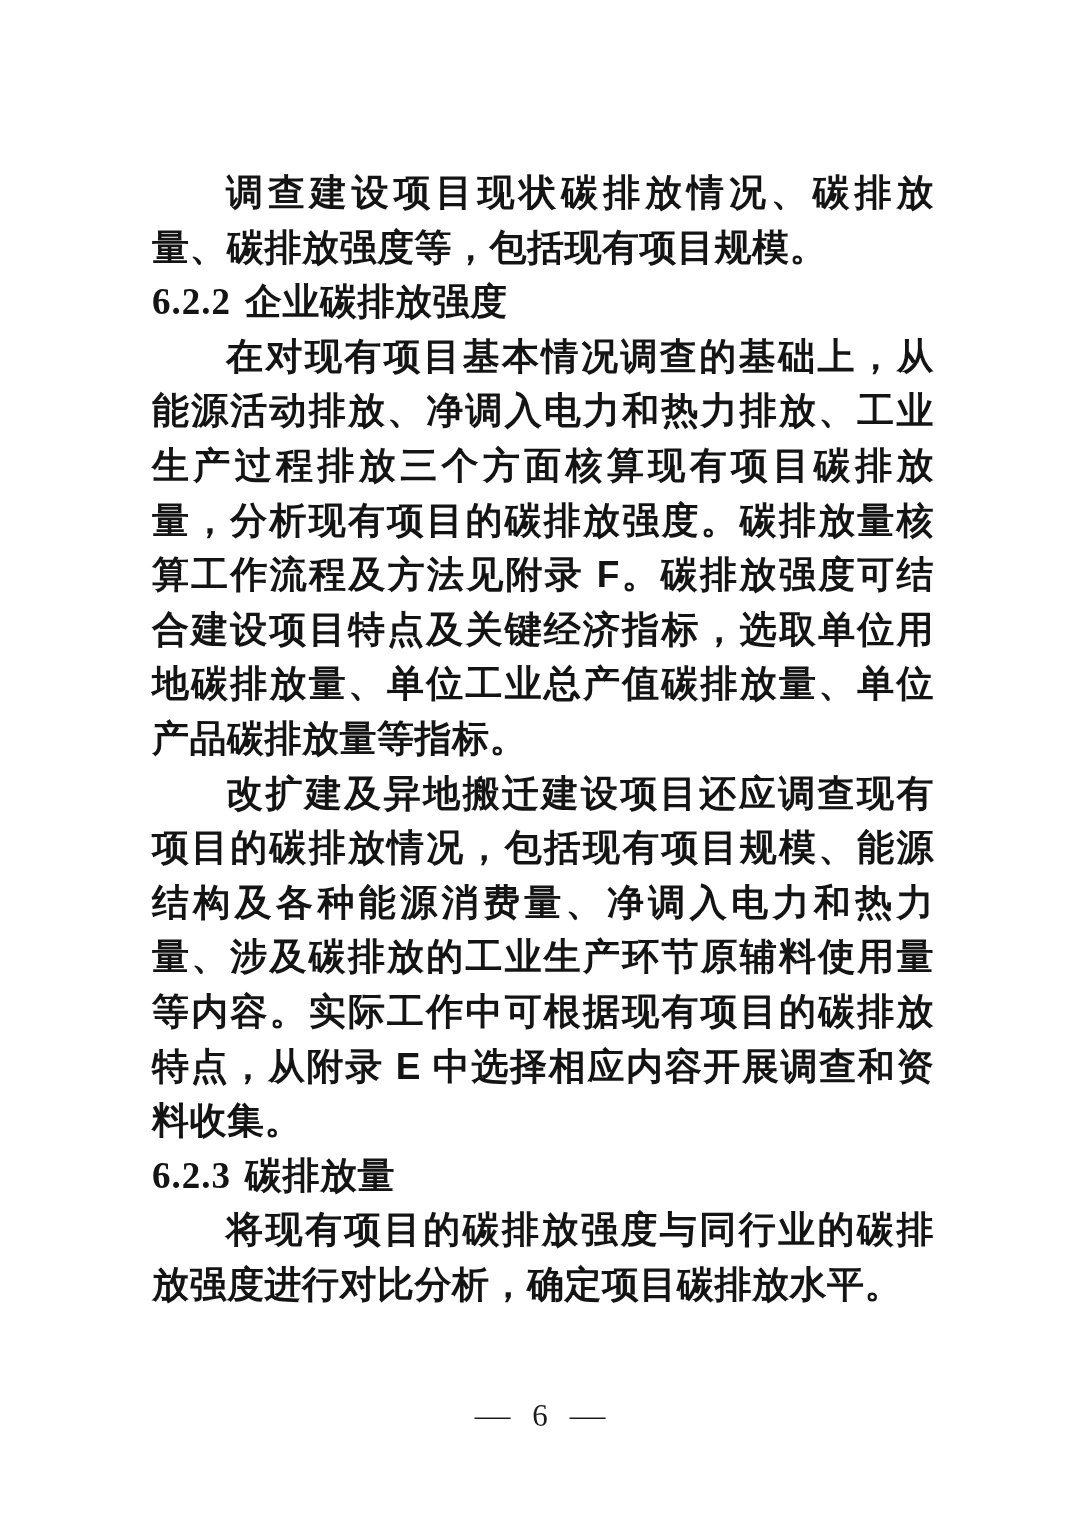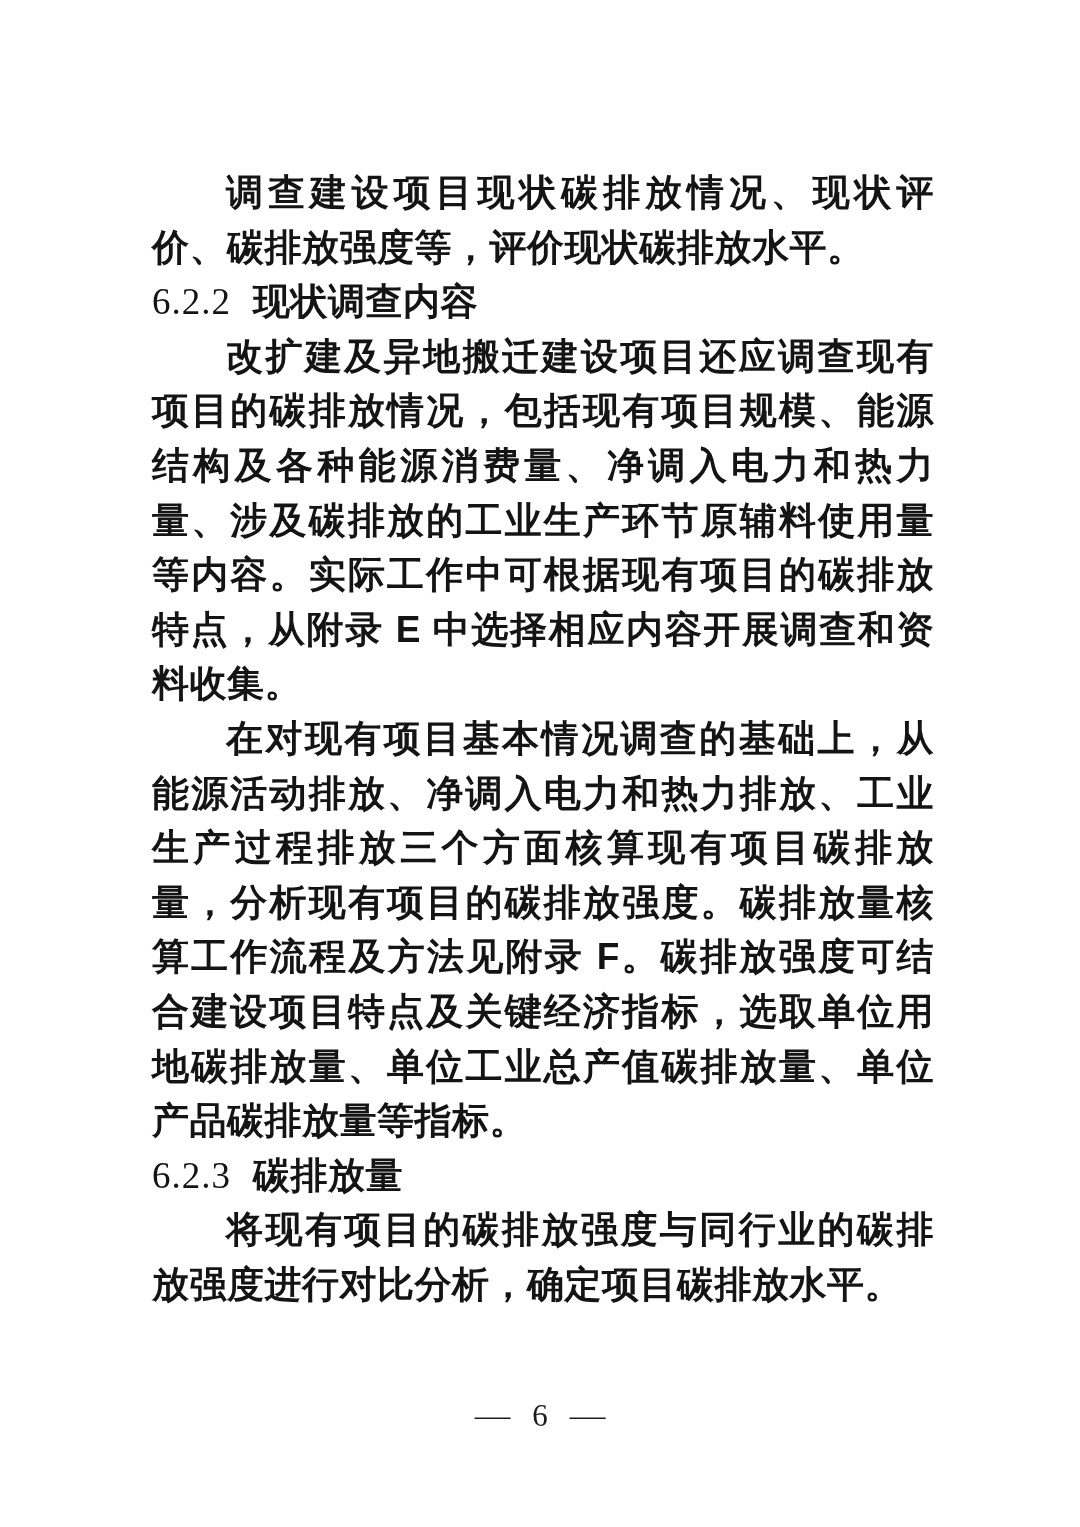--- a/index.html
+++ b/index.html
@@ -36,23 +36,23 @@
   }
   .heading {
     margin: 0;
     padding: 0;
     text-indent: 0;
     text-align: left;
     font-weight: 600;
   }
   .heading-num {
     font-family: "Liberation Serif", serif;
-    font-weight: 400;
+    font-weight: 700;
     letter-spacing: 1px;
-    margin-right: 22px;
+    margin-right: 14px;
   }
   .footer {
     position: absolute;
     top: 1398px;
     left: 0;
     width: 1080px;
     text-align: center;
     font-family: "Liberation Serif", serif;
     font-size: 31px;
     color: #1c1c1c;
@@ -65,23 +65,23 @@
   .footer .dash {
     display: inline-block;
     transform: scaleX(1.15);
   }
 </style>
 </head>
 <body>
 
 <div class="page">
   <div class="doc-body">
-      <p class="para">调查建设项目现状碳排放情况、现状评价、碳排放强度等，评价现状碳排放水平。</p>
-      <div class="heading"><span class="heading-num">6.2.2</span><span class="heading-title">现状调查内容</span></div>
+      <p class="para">调查建设项目现状碳排放情况、碳排放量、碳排放强度等，包括现有项目规模。</p>
+      <div class="heading"><span class="heading-num">6.2.2</span><span class="heading-title">企业碳排放强度</span></div>
+      <p class="para">在对现有项目基本情况调查的基础上，从能源活动排放、净调入电力和热力排放、工业生产过程排放三个方面核算现有项目碳排放量，分析现有项目的碳排放强度。碳排放量核算工作流程及方法见附录 F。碳排放强度可结合建设项目特点及关键经济指标，选取单位用地碳排放量、单位工业总产值碳排放量、单位产品碳排放量等指标。</p>
       <p class="para">改扩建及异地搬迁建设项目还应调查现有项目的碳排放情况，包括现有项目规模、能源结构及各种能源消费量、净调入电力和热力量、涉及碳排放的工业生产环节原辅料使用量等内容。实际工作中可根据现有项目的碳排放特点，从附录 E 中选择相应内容开展调查和资料收集。</p>
-      <p class="para">在对现有项目基本情况调查的基础上，从能源活动排放、净调入电力和热力排放、工业生产过程排放三个方面核算现有项目碳排放量，分析现有项目的碳排放强度。碳排放量核算工作流程及方法见附录 F。碳排放强度可结合建设项目特点及关键经济指标，选取单位用地碳排放量、单位工业总产值碳排放量、单位产品碳排放量等指标。</p>
       <div class="heading"><span class="heading-num">6.2.3</span><span class="heading-title">碳排放量</span></div>
       <p class="para">将现有项目的碳排放强度与同行业的碳排放强度进行对比分析，确定项目碳排放水平。</p>
     </div>
   <div class="footer">
     <span class="dash">—</span><span class="page-num">6</span><span class="dash">—</span>
   </div>
 </div>
 
 </body></html>

